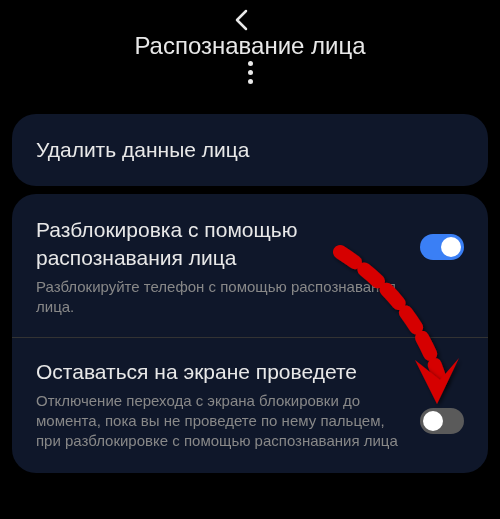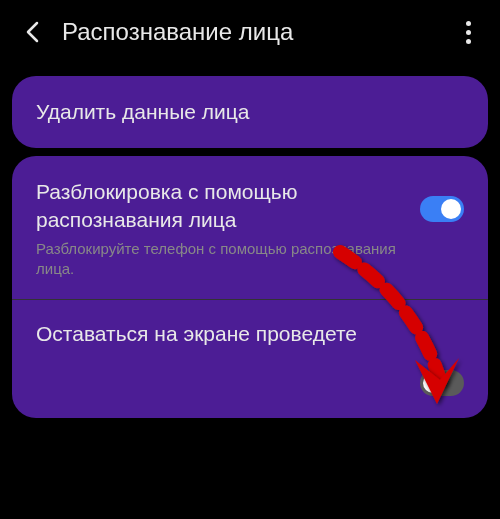--- a/index.html
+++ b/index.html
@@ -12,21 +12,22 @@
       height: 519px;
       background: #000;
       font-family: -apple-system, BlinkMacSystemFont, 'Comic Sans MS', cursive, sans-serif;
       color: #e8e8e8;
       overflow: hidden;
       position: relative;
     }
     .header {
       display: flex;
       align-items: center;
-      padding: 18px 20px 22px 20px;
+      padding: 8px 20px 22px 20px;
+      flex-direction: column;
     }
     .back-btn {
       width: 24px;
       height: 24px;
       display: flex;
       align-items: center;
       justify-content: center;
       margin-right: 18px;
       cursor: pointer;
     }
@@ -50,21 +51,21 @@
       gap: 4px;
       cursor: pointer;
     }
     .menu-btn .dot {
       width: 5px;
       height: 5px;
       background: #e8e8e8;
       border-radius: 50%;
     }
     .card {
-      background: #4c1d95;
+      background: #0f172a;
       margin: 8px 12px;
       border-radius: 24px;
       padding: 24px 24px;
     }
     .delete-card {
       cursor: pointer;
     }
     .delete-text {
       font-size: 21px;
       font-family: 'Comic Sans MS', cursive, sans-serif;
@@ -171,20 +172,21 @@
     <div class="toggle toggle-on">
       <div class="toggle-knob"></div>
     </div>
   </div>
 
   <div class="divider"></div>
 
   <div class="setting-row second-setting">
     <div class="setting-content">
       <div class="setting-title">Оставаться на экране проведете</div>
+      <div class="setting-desc">Отключение перехода с экрана блокировки до момента, пока вы не проведете по нему пальцем, при разблокировке с помощью распознавания лица</div>
     </div>
     <div class="toggle toggle-off">
       <div class="toggle-knob"></div>
     </div>
   </div>
 </div>
 
 <svg class="arrow-annotation" viewBox="0 0 200 200">
   <defs>
     <filter id="shadow" x="-20%" y="-20%" width="140%" height="140%">

